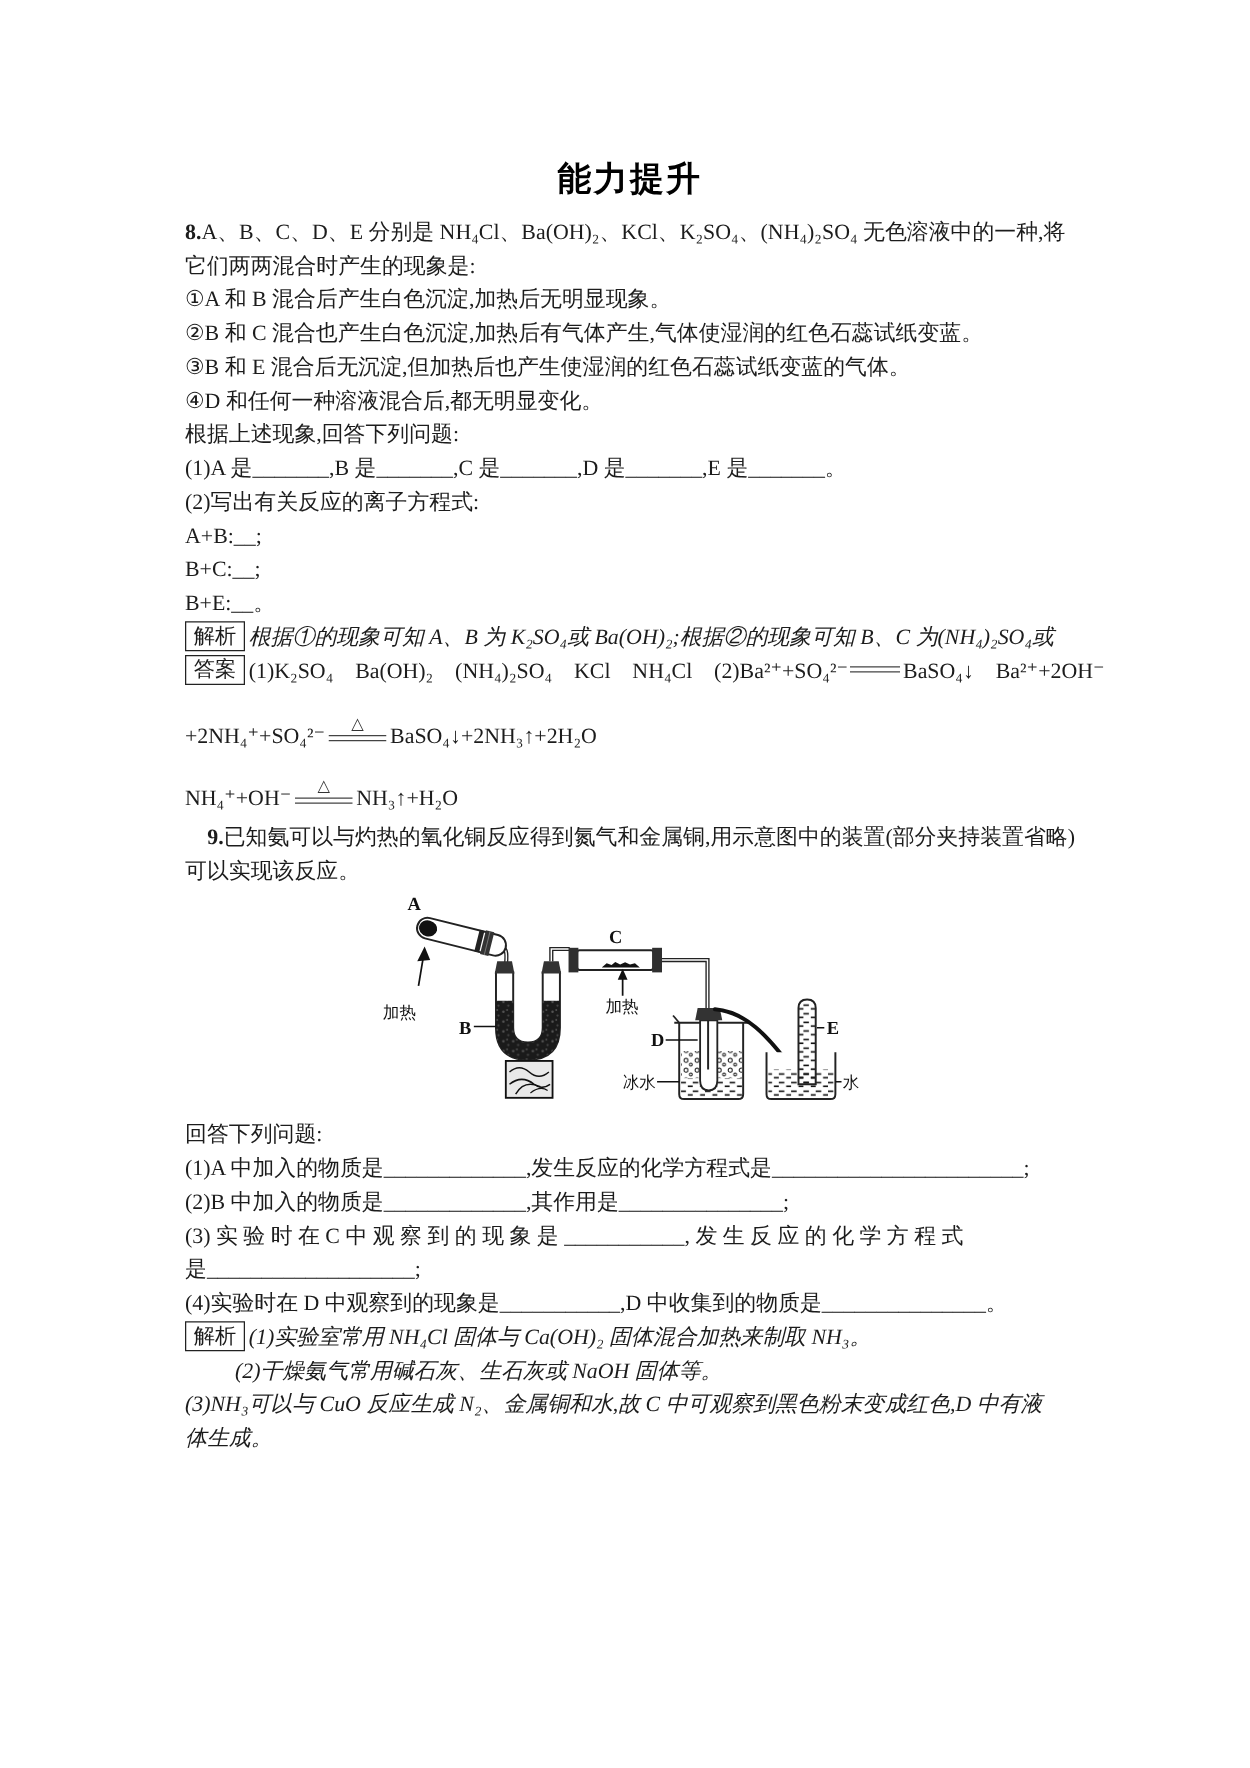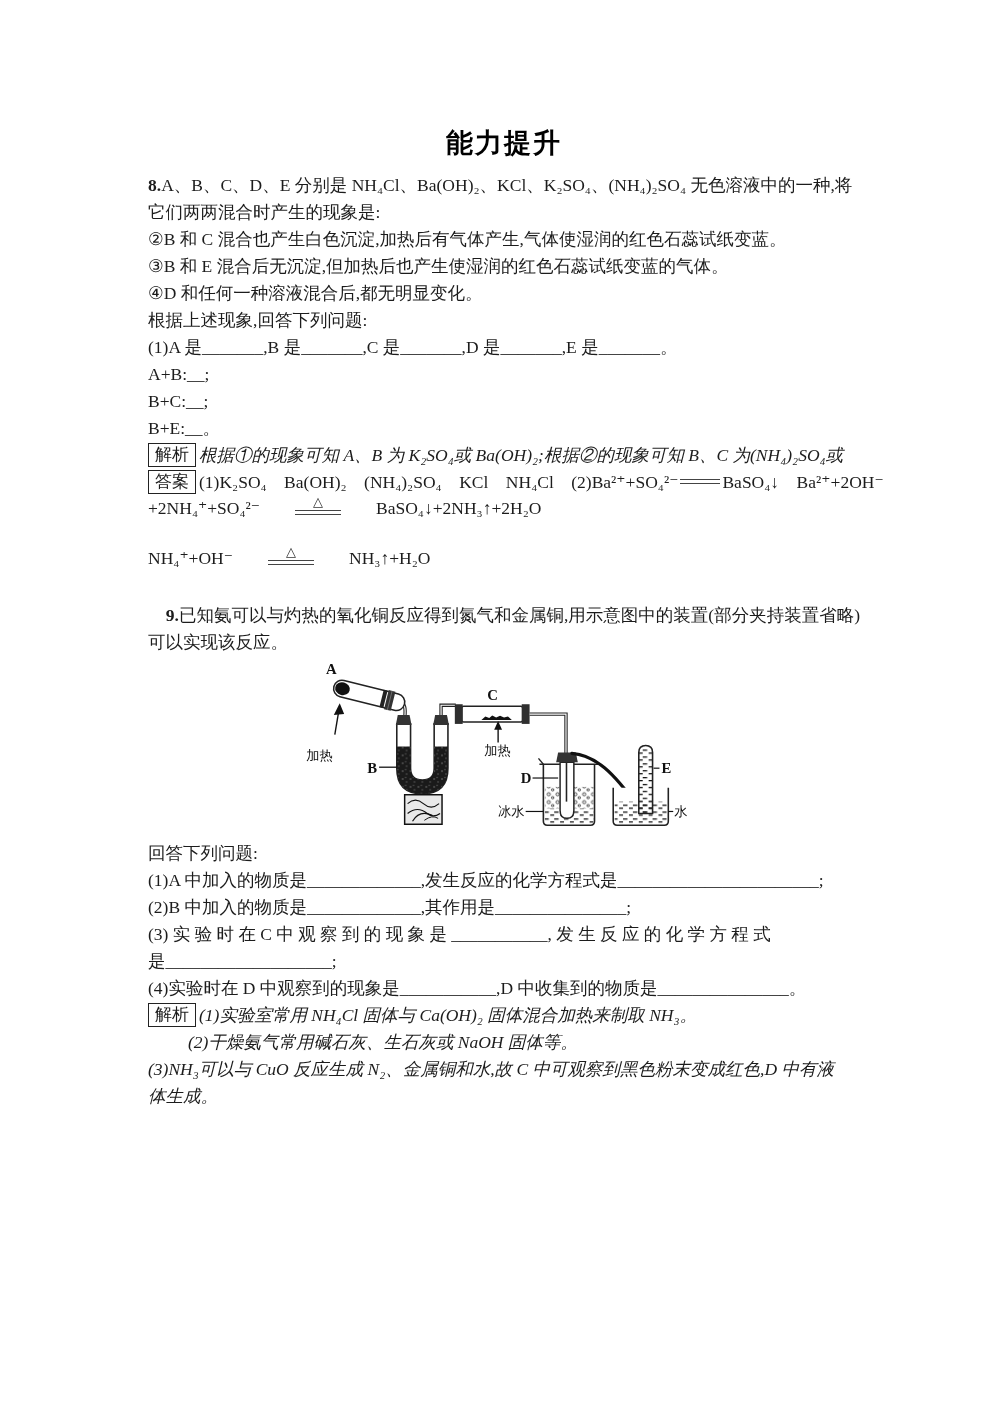--- a/index.html
+++ b/index.html
@@ -14,45 +14,47 @@
     font-weight:bold;font-size:27px;line-height:34px;text-align:center;
     letter-spacing:2px;color:#000000;margin:0 0 12px 0;
   }
   .line{font-size:17.5px;line-height:27px;white-space:nowrap;}
   .bold{font-weight:bold;}
   .kai{font-style:italic;}
   .boxlabel{
     display:inline-block;border:1.6px solid #222;padding:0 6px;line-height:22px;
     font-size:17px;font-style:normal;margin-right:3px;vertical-align:1px;
   }
-  .eqline{display:flex;height:50px;font-size:17.5px;white-space:nowrap;gap:32px;}
+  .eqline{display:flex;align-items:flex-end;height:50px;font-size:17.5px;white-space:nowrap;}
   .eqline .txt{line-height:24px;}
   .heq{display:inline-flex;flex-direction:column;align-items:center;margin:0 3px 7px 3px;}
   .heq-delta{font-size:13px;line-height:12px;font-family:"DejaVu Sans",sans-serif;color:#333;}
   .heq-bar{width:46px;height:5px;border-top:1.8px solid #444;border-bottom:1.8px solid #444;box-sizing:border-box;margin-top:2px;}
   .dbar{display:inline-block;width:40px;height:5px;border-top:1.8px solid #444;border-bottom:1.8px solid #444;box-sizing:border-box;vertical-align:4px;margin:0 2px;}
   .indent1{padding-left:40px;}
   .diagram-wrap{margin:2px 0 0 147px;width:420px;height:182px;}
   .lbl{font-family:"Liberation Serif","DejaVu Serif",serif;font-weight:bold;font-size:15px;fill:#111;}
   .clbl{font-size:13.5px;fill:#111;}
 </style>
 </head>
 <body>
 
 <div class="content">
 
   <div class="title">能力提升</div>
 
   <div class="line"><span class="bold">8.</span><span>A、B、C、D、E 分别是 NH₄Cl、Ba(OH)₂、KCl、K₂SO₄、(NH₄)₂SO₄ 无色溶液中的一种,将</span></div>
   <div class="line">它们两两混合时产生的现象是:</div>
+  <div class="line">①A 和 B 混合后产生白色沉淀,加热后无明显现象。</div>
   <div class="line">②B 和 C 混合也产生白色沉淀,加热后有气体产生,气体使湿润的红色石蕊试纸变蓝。</div>
   <div class="line">③B 和 E 混合后无沉淀,但加热后也产生使湿润的红色石蕊试纸变蓝的气体。</div>
   <div class="line">④D 和任何一种溶液混合后,都无明显变化。</div>
   <div class="line">根据上述现象,回答下列问题:</div>
   <div class="line">(1)A 是_______,B 是_______,C 是_______,D 是_______,E 是_______。</div>
+  <div class="line">(2)写出有关反应的离子方程式:</div>
   <div class="line">A+B:__;</div>
   <div class="line">B+C:__;</div>
   <div class="line">B+E:__。</div>
 
   <div class="line kai"><span class="boxlabel">解析</span><span>根据①的现象可知 A、B 为 K₂SO₄或 Ba(OH)₂;根据②的现象可知 B、C 为(NH₄)₂SO₄或</span></div>
 
   <div class="line"><span class="boxlabel">答案</span><span>(1)K₂SO₄　Ba(OH)₂　(NH₄)₂SO₄　KCl　NH₄Cl　(2)Ba²⁺+SO₄²⁻</span><span class="dbar"></span><span>BaSO₄↓　Ba²⁺+2OH⁻</span></div>
 
   <div class="eqline">
     <span class="txt">+2NH₄⁺+SO₄²⁻</span>

